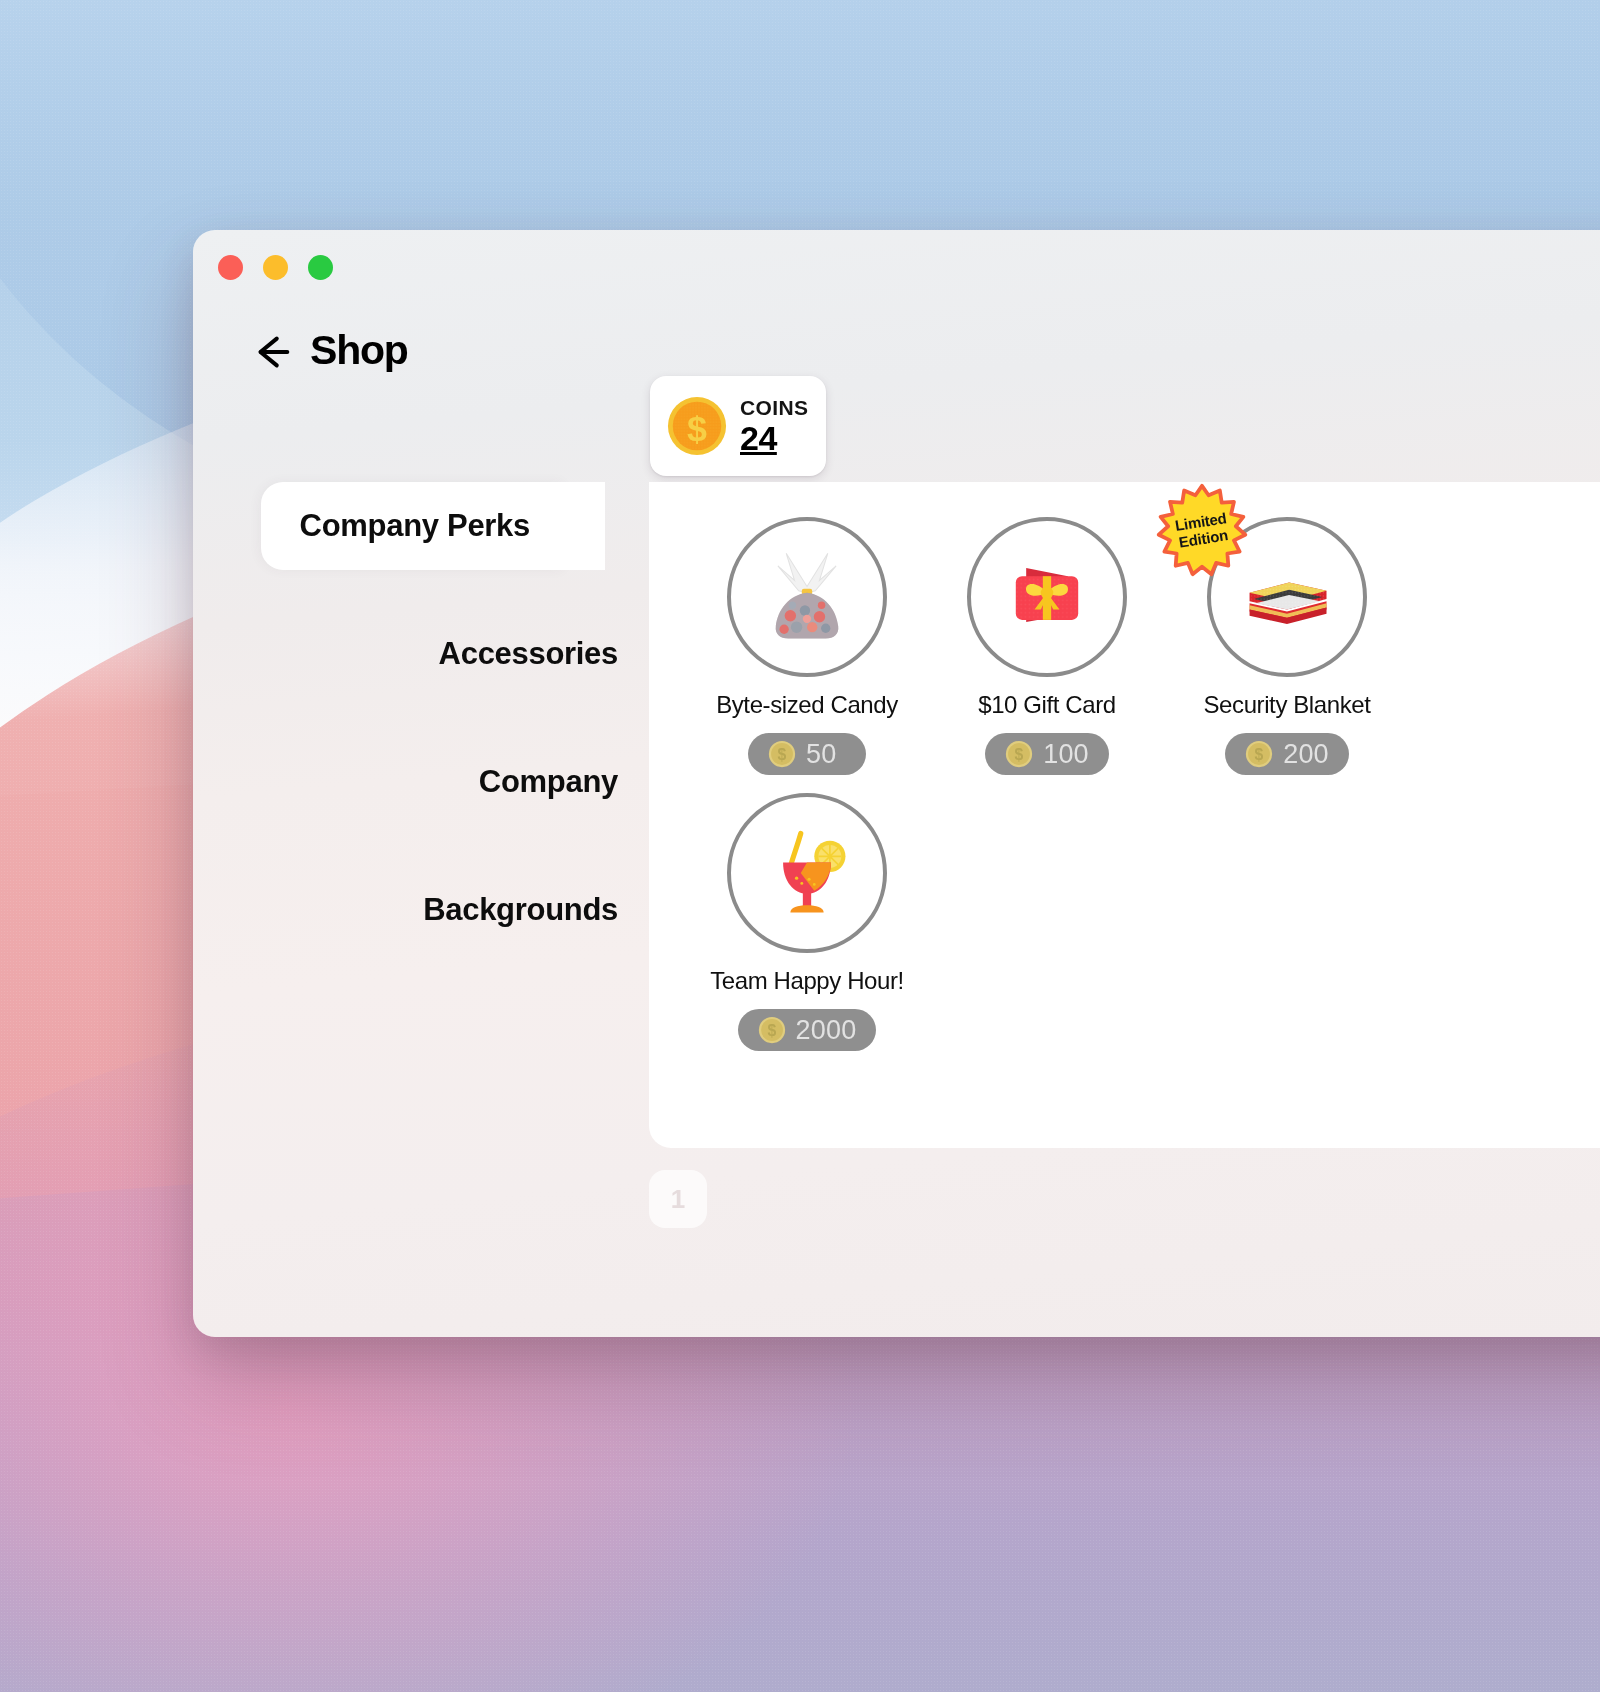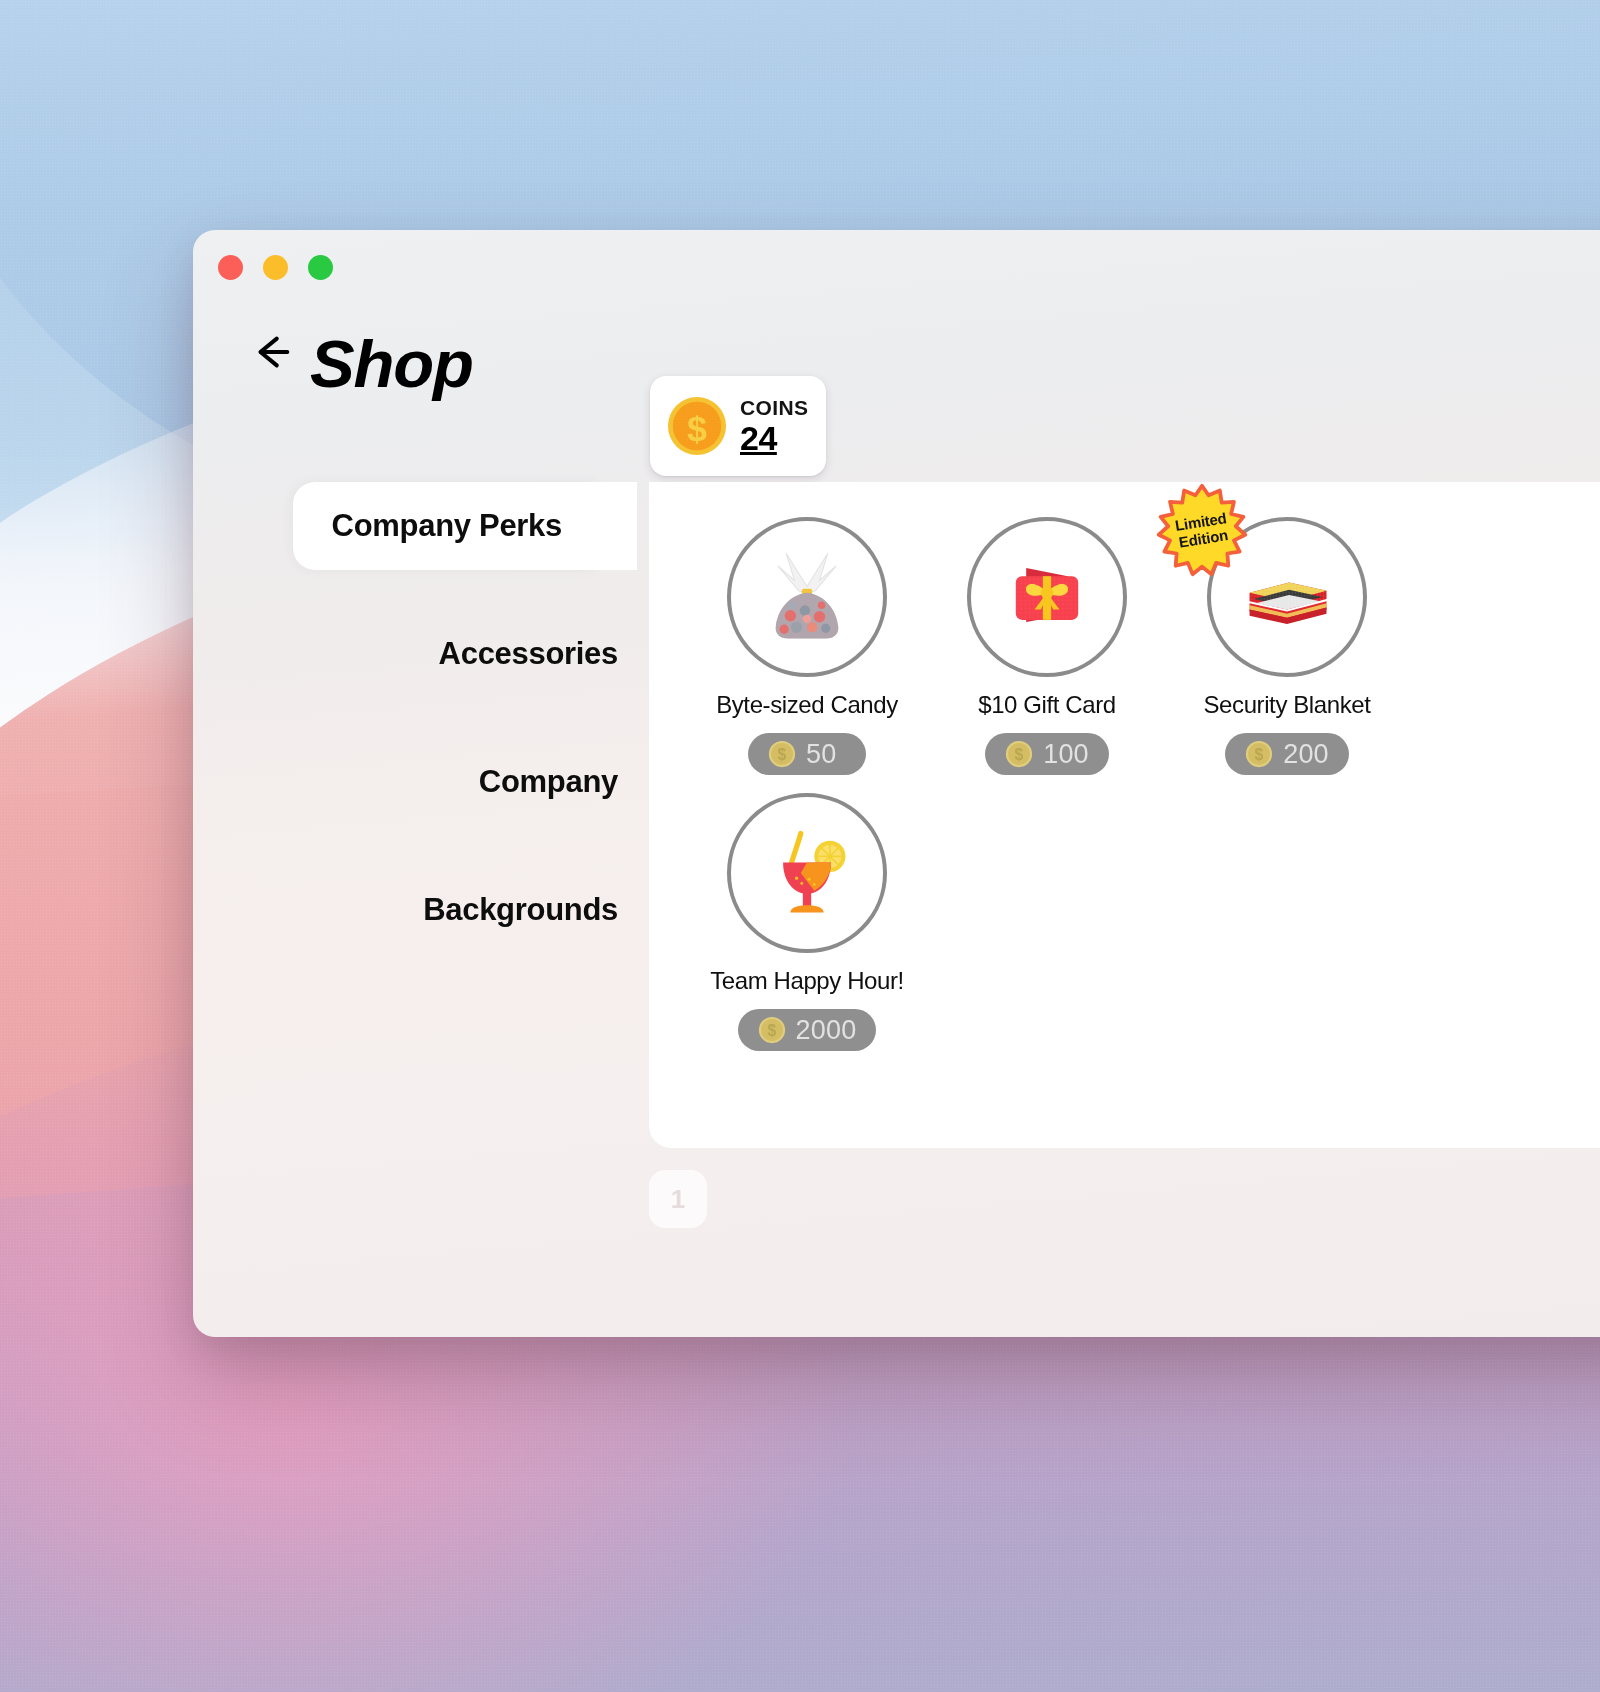--- a/index.html
+++ b/index.html
@@ -97,23 +97,23 @@
   #app-header {
     position: absolute; left: 0; right: 0; top: 78px; height: 120px;
   }
   #back-button {
     position: absolute; left: 52px; top: 18px;
     width: 52px; height: 52px;
     display: flex; align-items: center; justify-content: center;
     cursor: pointer; background: none; border: none;
   }
   #page-title {
-    position: absolute; left: 117px; top: 20px;
-    font-size: 67px; font-weight: 800; color: #000;
-    letter-spacing: -1.2px; line-height: 72px; font-style: italic;
+    position: absolute; left: 117px; top: 6px;
+    font-size: 41px; font-weight: 800; color: #000;
+    letter-spacing: -1.2px; line-height: 72px;
   }
   #coins-badge {
     position: absolute; left: 457px; top: 68px;
     width: 176px; height: 100px;
     background: #fff; border-radius: 16px;
     box-shadow: 0 3px 10px rgba(60,40,60,.13), 0 1px 2px rgba(60,40,60,.09);
     display: flex; align-items: center; gap: 12px;
     padding: 0 16px;
   }
   .coin-big { width: 62px; height: 62px; flex: 0 0 62px; }
@@ -136,21 +136,21 @@
     height: 88px;
     display: flex; align-items: center; justify-content: flex-end;
     padding-right: 35px;
     font-size: 31px; font-weight: 700; color: #0d0d0d;
     letter-spacing: -.3px; cursor: pointer;
     margin-bottom: 40px;
   }
   .nav-item.active {
     background: #fff;
     border-radius: 22px 0 0 22px;
-    width: 304px; margin-left: 100px;
+    width: 304px; margin-left: 68px;
     box-shadow: -2px 0 12px rgba(70,50,70,.05);
   }
   .nav-item.active::after {
     content:''; position: absolute; right: -40px; top: 0; bottom: 0; width: 42px; background: #fff;
   }
 
   
   #content-panel {
     position: absolute; left: 456px; top: 252px;
     width: 1044px; height: 666px;

